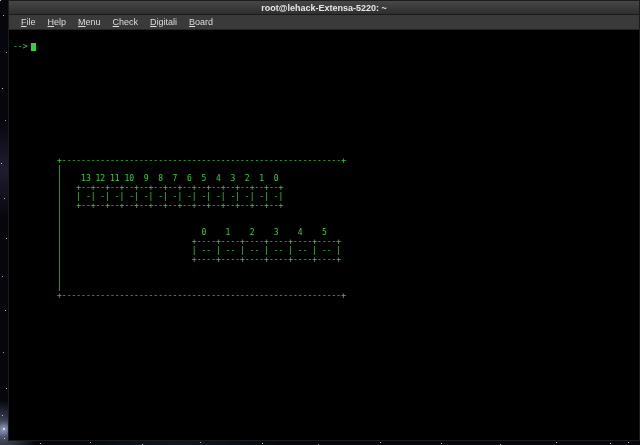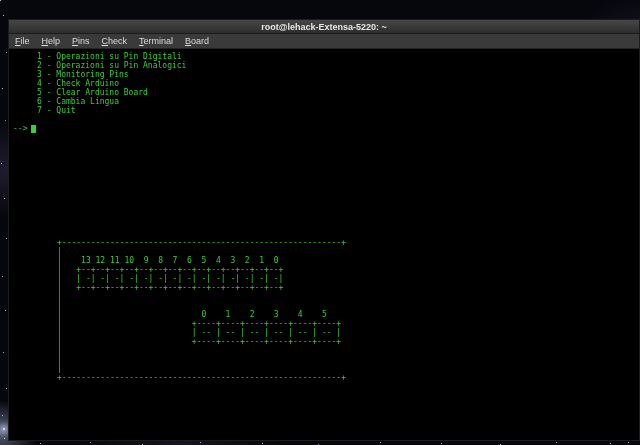--- a/index.html
+++ b/index.html
@@ -26,36 +26,36 @@
       380px 442px #fff, 441px 443px #dde, 500px 444px #fff, 556px 442px #eef,
       610px 443px #fff, 628px 442px #fff;
   }
   .galaxy { position:absolute; left:3px; top:428px; width:2px; height:2px; border-radius:50%;
     background:#e8eeff; box-shadow:0 0 6px 3px rgba(205,220,255,.8); }
 
   
   .window {
     position:absolute; left:8px; top:0; right:0; bottom:4px;
     display:flex; flex-direction:column;
-    border:1px solid #1c1c1c; background:#000;margin-top:19px;
+    border:1px solid #1c1c1c; background:#000;
   }
   .titlebar {
     height:14px; flex:0 0 14px;
     background:linear-gradient(#474747, #2e2e2e);
     border-bottom:1px solid #1a1a1a;
     display:flex; align-items:center; justify-content:center;
   }
   .titlebar .title {
     font-size:9px; font-weight:bold; color:#e8e8e8; line-height:14px;
     white-space:nowrap;
   }
   .menubar {
     height:15px; flex:0 0 15px;
     background:#3a3a3a; border-bottom:1px solid #242424;
-    display:flex; align-items:center; padding-left:0;
+    display:flex; align-items:center; padding-left:6px;
   }
   .menubar .mi {
     display:inline-block; font-size:9px; color:#dcdcdc;
     padding:0 6px; line-height:15px; cursor:default;
   }
   .menubar .mi::first-letter { text-decoration:underline; }
 
   
   .terminal {
     flex:1 1 auto; background:var(--terminal-bg, #000);
@@ -80,36 +80,29 @@
 
   <div class="window">
 
     <div class="titlebar">
       <span class="title">root@lehack-Extensa-5220: ~</span>
     </div>
 
     <div class="menubar">
       <span class="mi">File</span>
       <span class="mi">Help</span>
-      <span class="mi">Pins</span>
+      <span class="mi">Menu</span>
       <span class="mi">Check</span>
-      <span class="mi">Terminal</span>
+      <span class="mi">Digitali</span>
       <span class="mi">Board</span>
     </div>
 
     <div class="terminal">
 
 
-      <pre class="tblock">     1 - Operazioni su Pin Digitali
-     2 - Operazioni su Pin Analogici
-     3 - Monitoring Pins
-     4 - Check Arduino
-     5 - Clear Arduino Board
-     6 - Cambia Lingua
-     7 - Quit</pre>
 
       <div class="promptline"><span>--&gt;</span><span class="cursor"></span></div>
 
       <pre class="tblock board">+----------------------------------------------------------+
 |
 |    13 12 11 10  9  8  7  6  5  4  3  2  1  0
 |   +--+--+--+--+--+--+--+--+--+--+--+--+--+--+
 |   | -| -| -| -| -| -| -| -| -| -| -| -| -| -|
 |   +--+--+--+--+--+--+--+--+--+--+--+--+--+--+
 |

